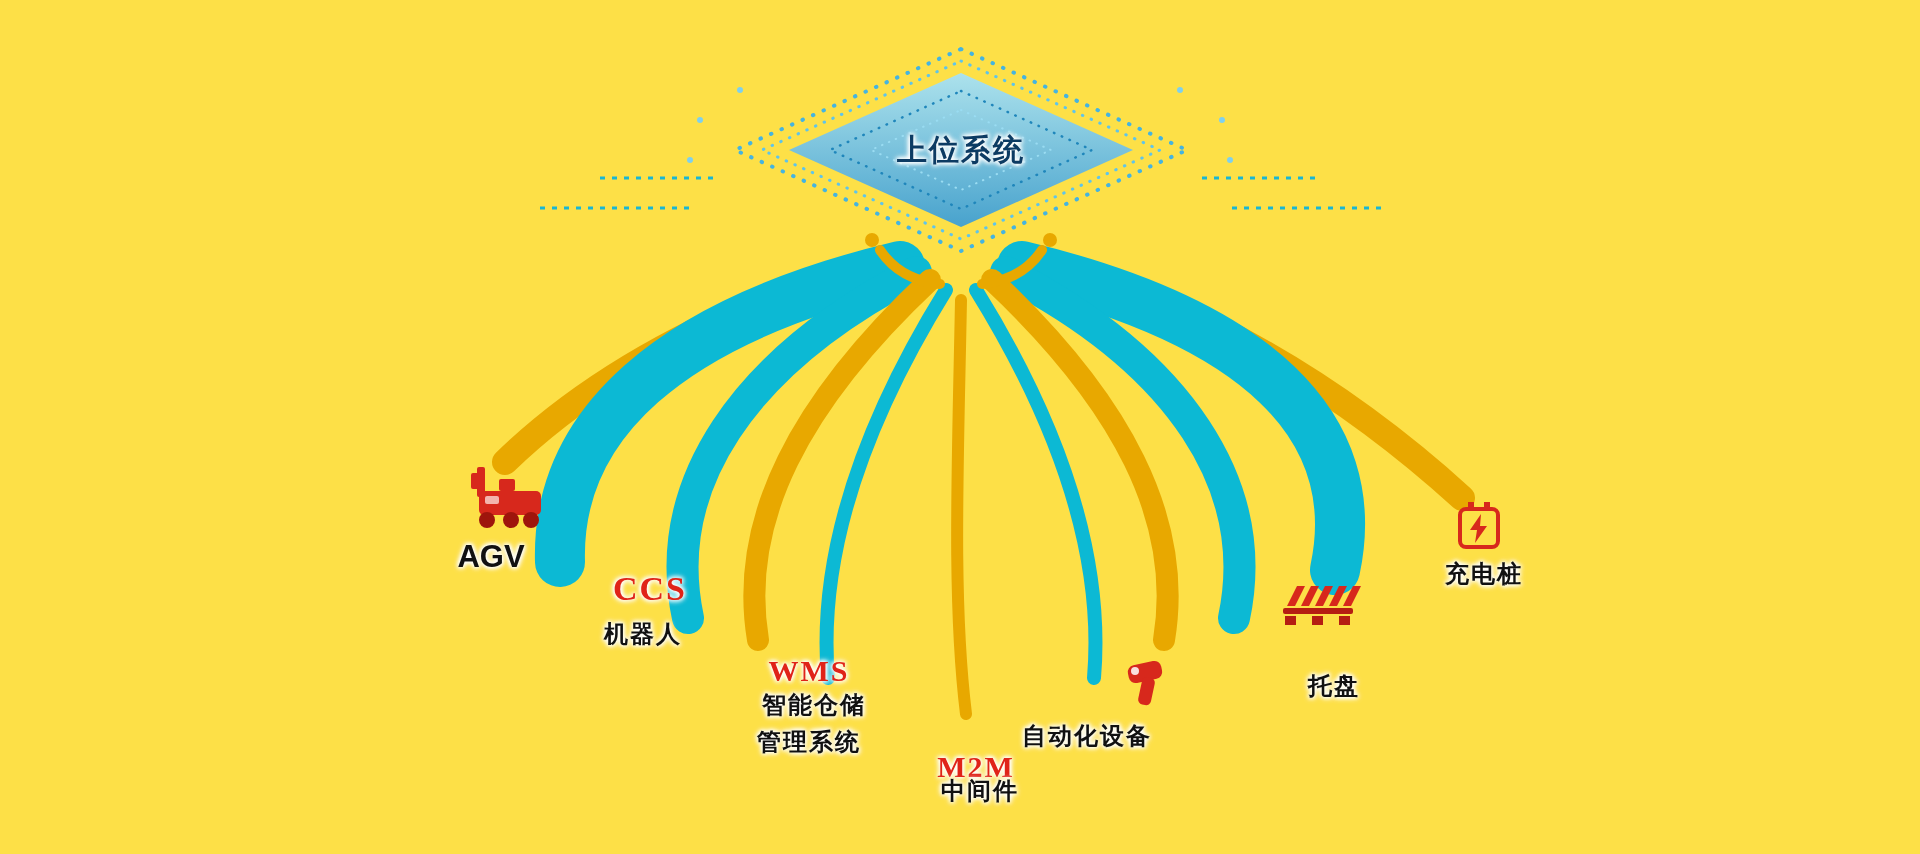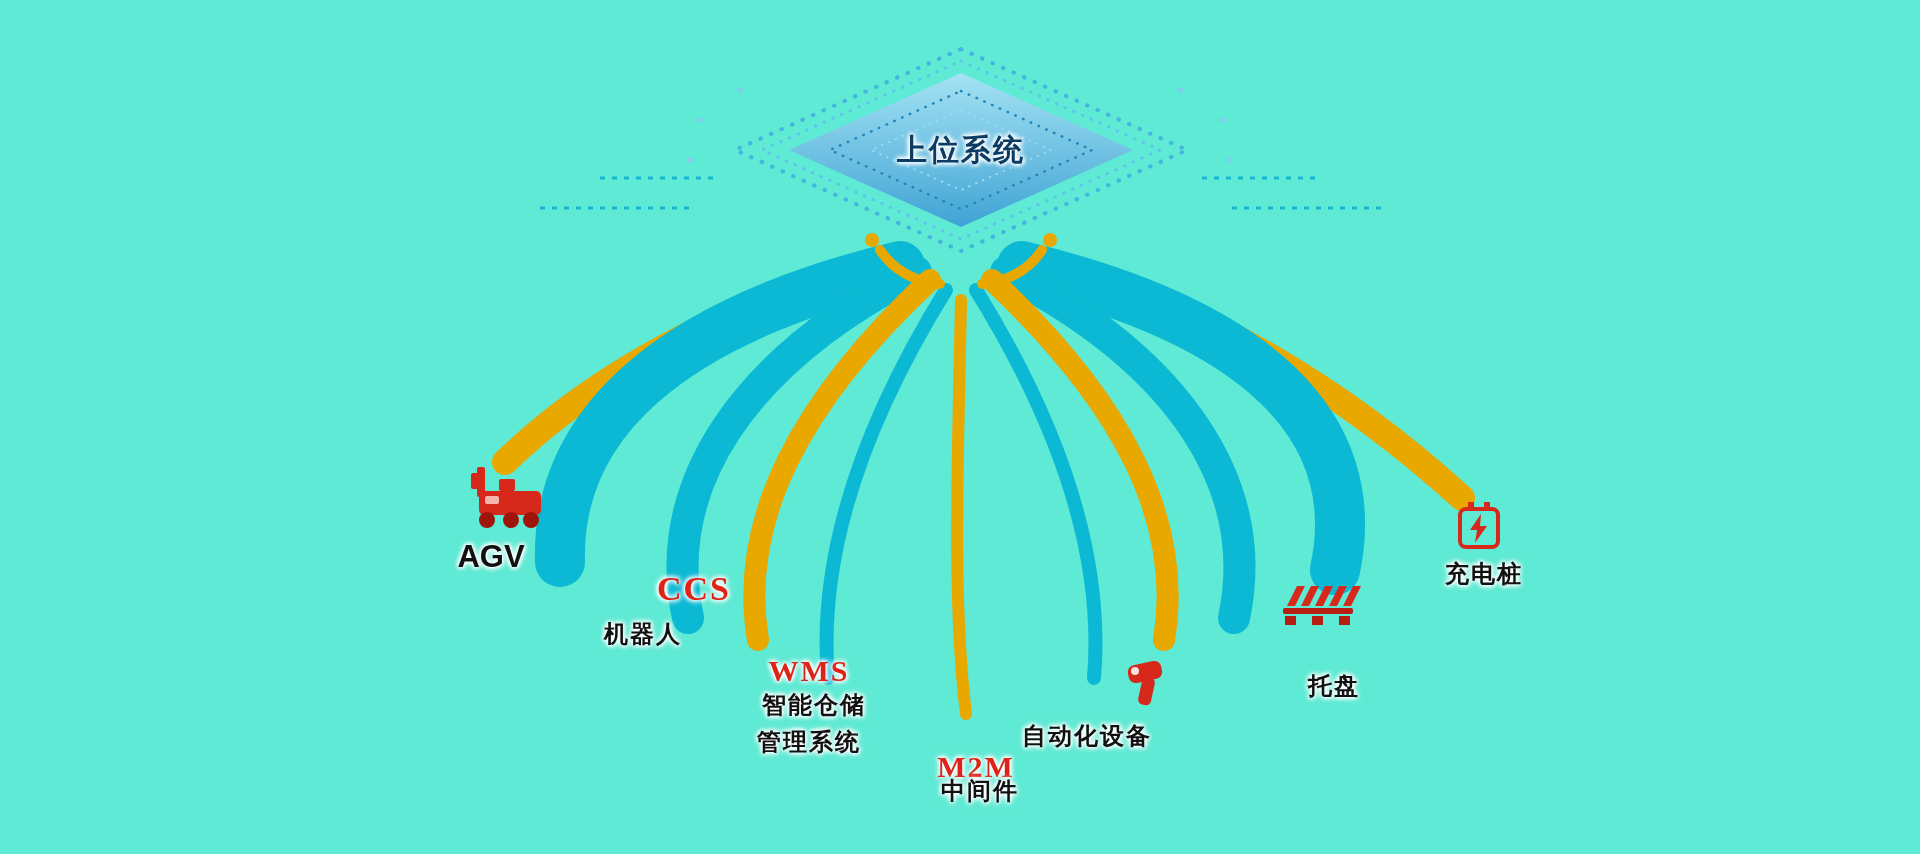--- a/index.html
+++ b/index.html
@@ -1,17 +1,17 @@
 <!DOCTYPE html>
 <html><head>
 <meta charset="utf-8">
 <style>
   html,body{margin:0;padding:0;background:#ffffff;}
   .canvas{
-    position:relative;width:1920px;height:854px;background:#5eead4;overflow:hidden;
+    position:relative;width:1920px;height:854px;background:#fde047;overflow:hidden;
     font-family:"Liberation Sans",sans-serif;
   }
   .art{position:absolute;left:0;top:0;width:1920px;height:854px;}
   .pos{position:absolute;transform:translate(-50%,-50%);z-index:2;white-space:nowrap;text-align:center;}
   .halo{text-shadow:0 0 4px #fff,0 0 4px #fff,0 0 6px #fff,0 0 6px #fff;}
   .hub-label{font-size:30px;font-weight:bold;color:#0c3b63;letter-spacing:2px;}
   .cn{font-size:24px;font-weight:bold;color:#111111;letter-spacing:2px;text-align:center;}
   .abbr{font-family:"Liberation Serif",serif;font-weight:bold;color:#e02318;letter-spacing:2px;}
   .abbr-lg{font-size:34px;}
   .abbr-md{font-size:30px;margin-top:16px;}
@@ -91,21 +91,21 @@
         <rect x="30" y="14" width="16" height="12" rx="2"></rect>
       </g>
       <circle cx="18" cy="55" r="8" fill="#9e150c"></circle>
       <circle cx="42" cy="55" r="8" fill="#9e150c"></circle>
       <circle cx="62" cy="55" r="8" fill="#9e150c"></circle>
       <rect x="16" y="31" width="14" height="8" rx="2" fill="#f3b5ad"></rect>
     </svg>
   </div>
   <div class="pos en halo" style="left:491px;top:557px;">AGV</div>
 
-  <div class="pos abbr abbr-lg halo" style="left:650px;top:589px;margin-left:44px;">CCS</div>
+  <div class="pos abbr abbr-lg halo" style="left:650px;top:589px;">CCS</div>
   <div class="pos cn halo" style="left:643px;top:634px;font-family:Liberation Serif, serif;">机器人</div>
 
   <div class="pos abbr abbr-md halo" style="left:809px;top:655px;">WMS</div>
   <div class="pos cn halo" style="left:814px;top:705px;">智能仓储</div>
   <div class="pos cn halo" style="left:809px;top:742px;">管理系统</div>
 
   <div class="pos abbr abbr-md halo" style="left:976px;top:751px;">M2M</div>
   <div class="pos cn halo" style="left:980px;top:791px;">中间件</div>
 
   <div class="icon-box" style="left:1146px;top:686px;">

